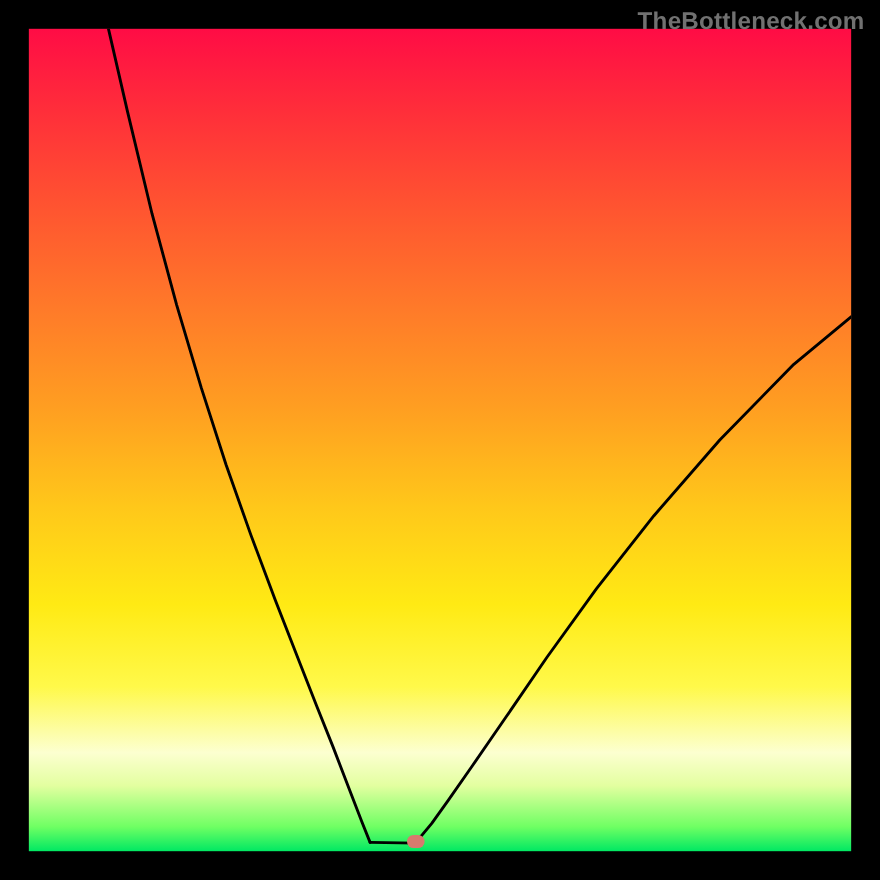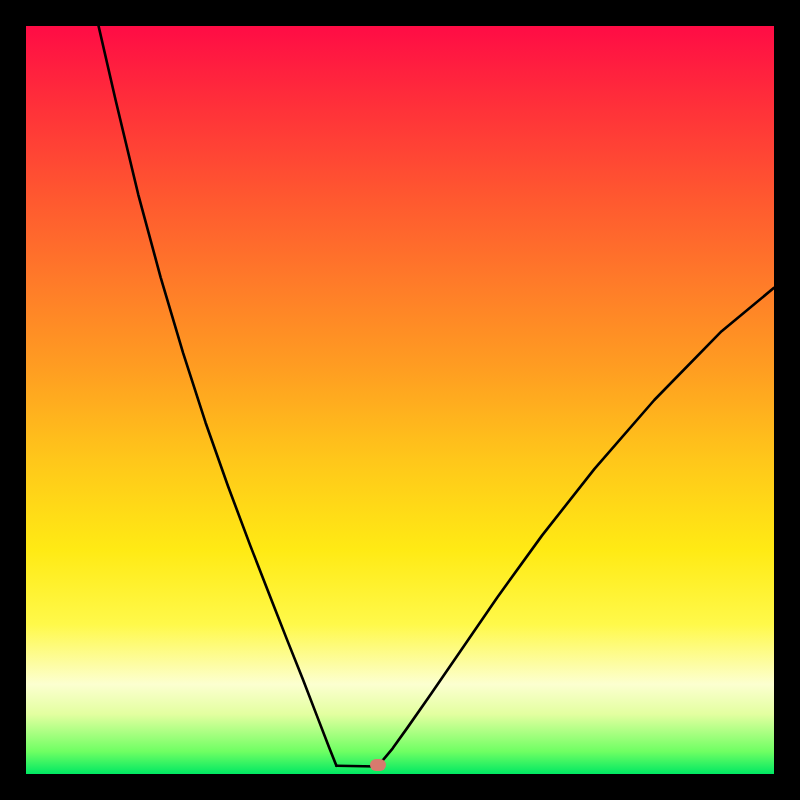--- a/index.html
+++ b/index.html
@@ -72,20 +72,21 @@
     border-radius: 6px;
     background: #d87a6e;
     transform: translate(-50%, -50%);
   }
 </style>
 </head>
 <body>
 
 <div class="frame">
 
+  <div class="watermark">TheBottleneck.com</div>
 
   <div class="plot-area">
     <div class="gradient-bg"></div>
 
     <svg class="curve-svg" viewBox="0 0 100 100" preserveAspectRatio="none">
       <path id="curve-left" fill="none" stroke="#000" stroke-width="0.35" stroke-linecap="round" stroke-linejoin="round" d="M9.70 0.00 L12.00 10.00 L15.00 22.50 L18.00 33.60 L21.00 43.70 L24.00 53.00 L27.00 61.50 L30.00 69.50 L33.00 77.20 L35.00 82.30 L37.00 87.30 L39.00 92.50 L40.50 96.40 L41.50 98.90"></path>
       <path id="curve-flat" fill="none" stroke="#000" stroke-width="0.35" stroke-linecap="round" stroke-linejoin="round" d="M41.50 98.90 L47.00 99.00"></path>
       <path id="curve-right" fill="none" stroke="#000" stroke-width="0.35" stroke-linecap="round" stroke-linejoin="round" d="M47.00 99.00 L49.00 96.60 L51.00 93.80 L54.00 89.50 L58.00 83.70 L63.00 76.40 L69.00 68.10 L76.00 59.20 L84.00 50.00 L93.00 40.80 L100.00 35.00"></path>
     </svg>
 

